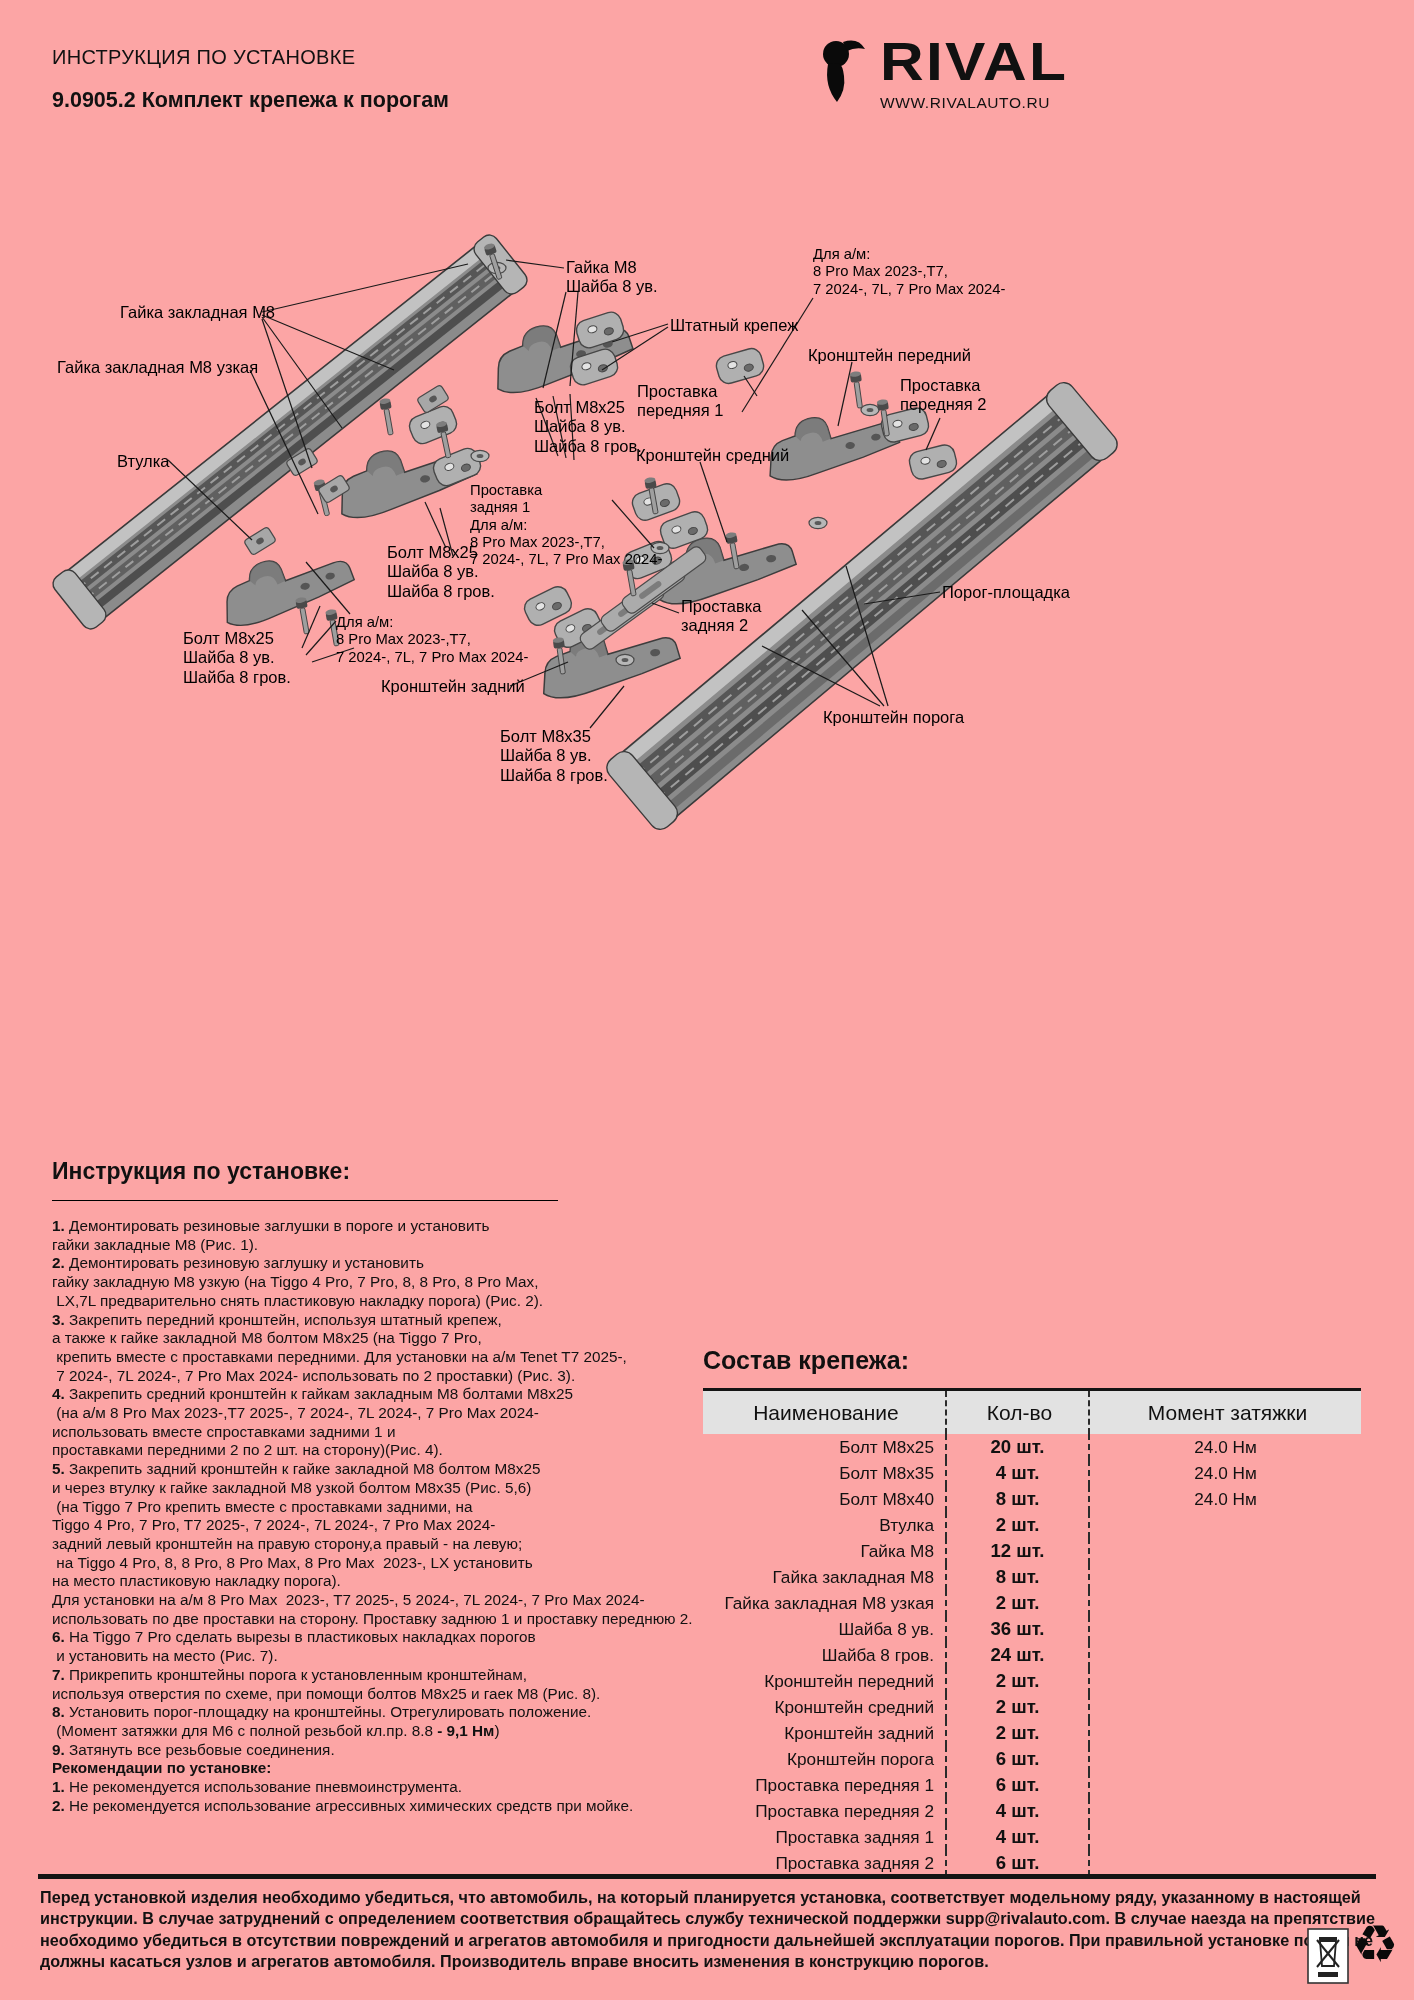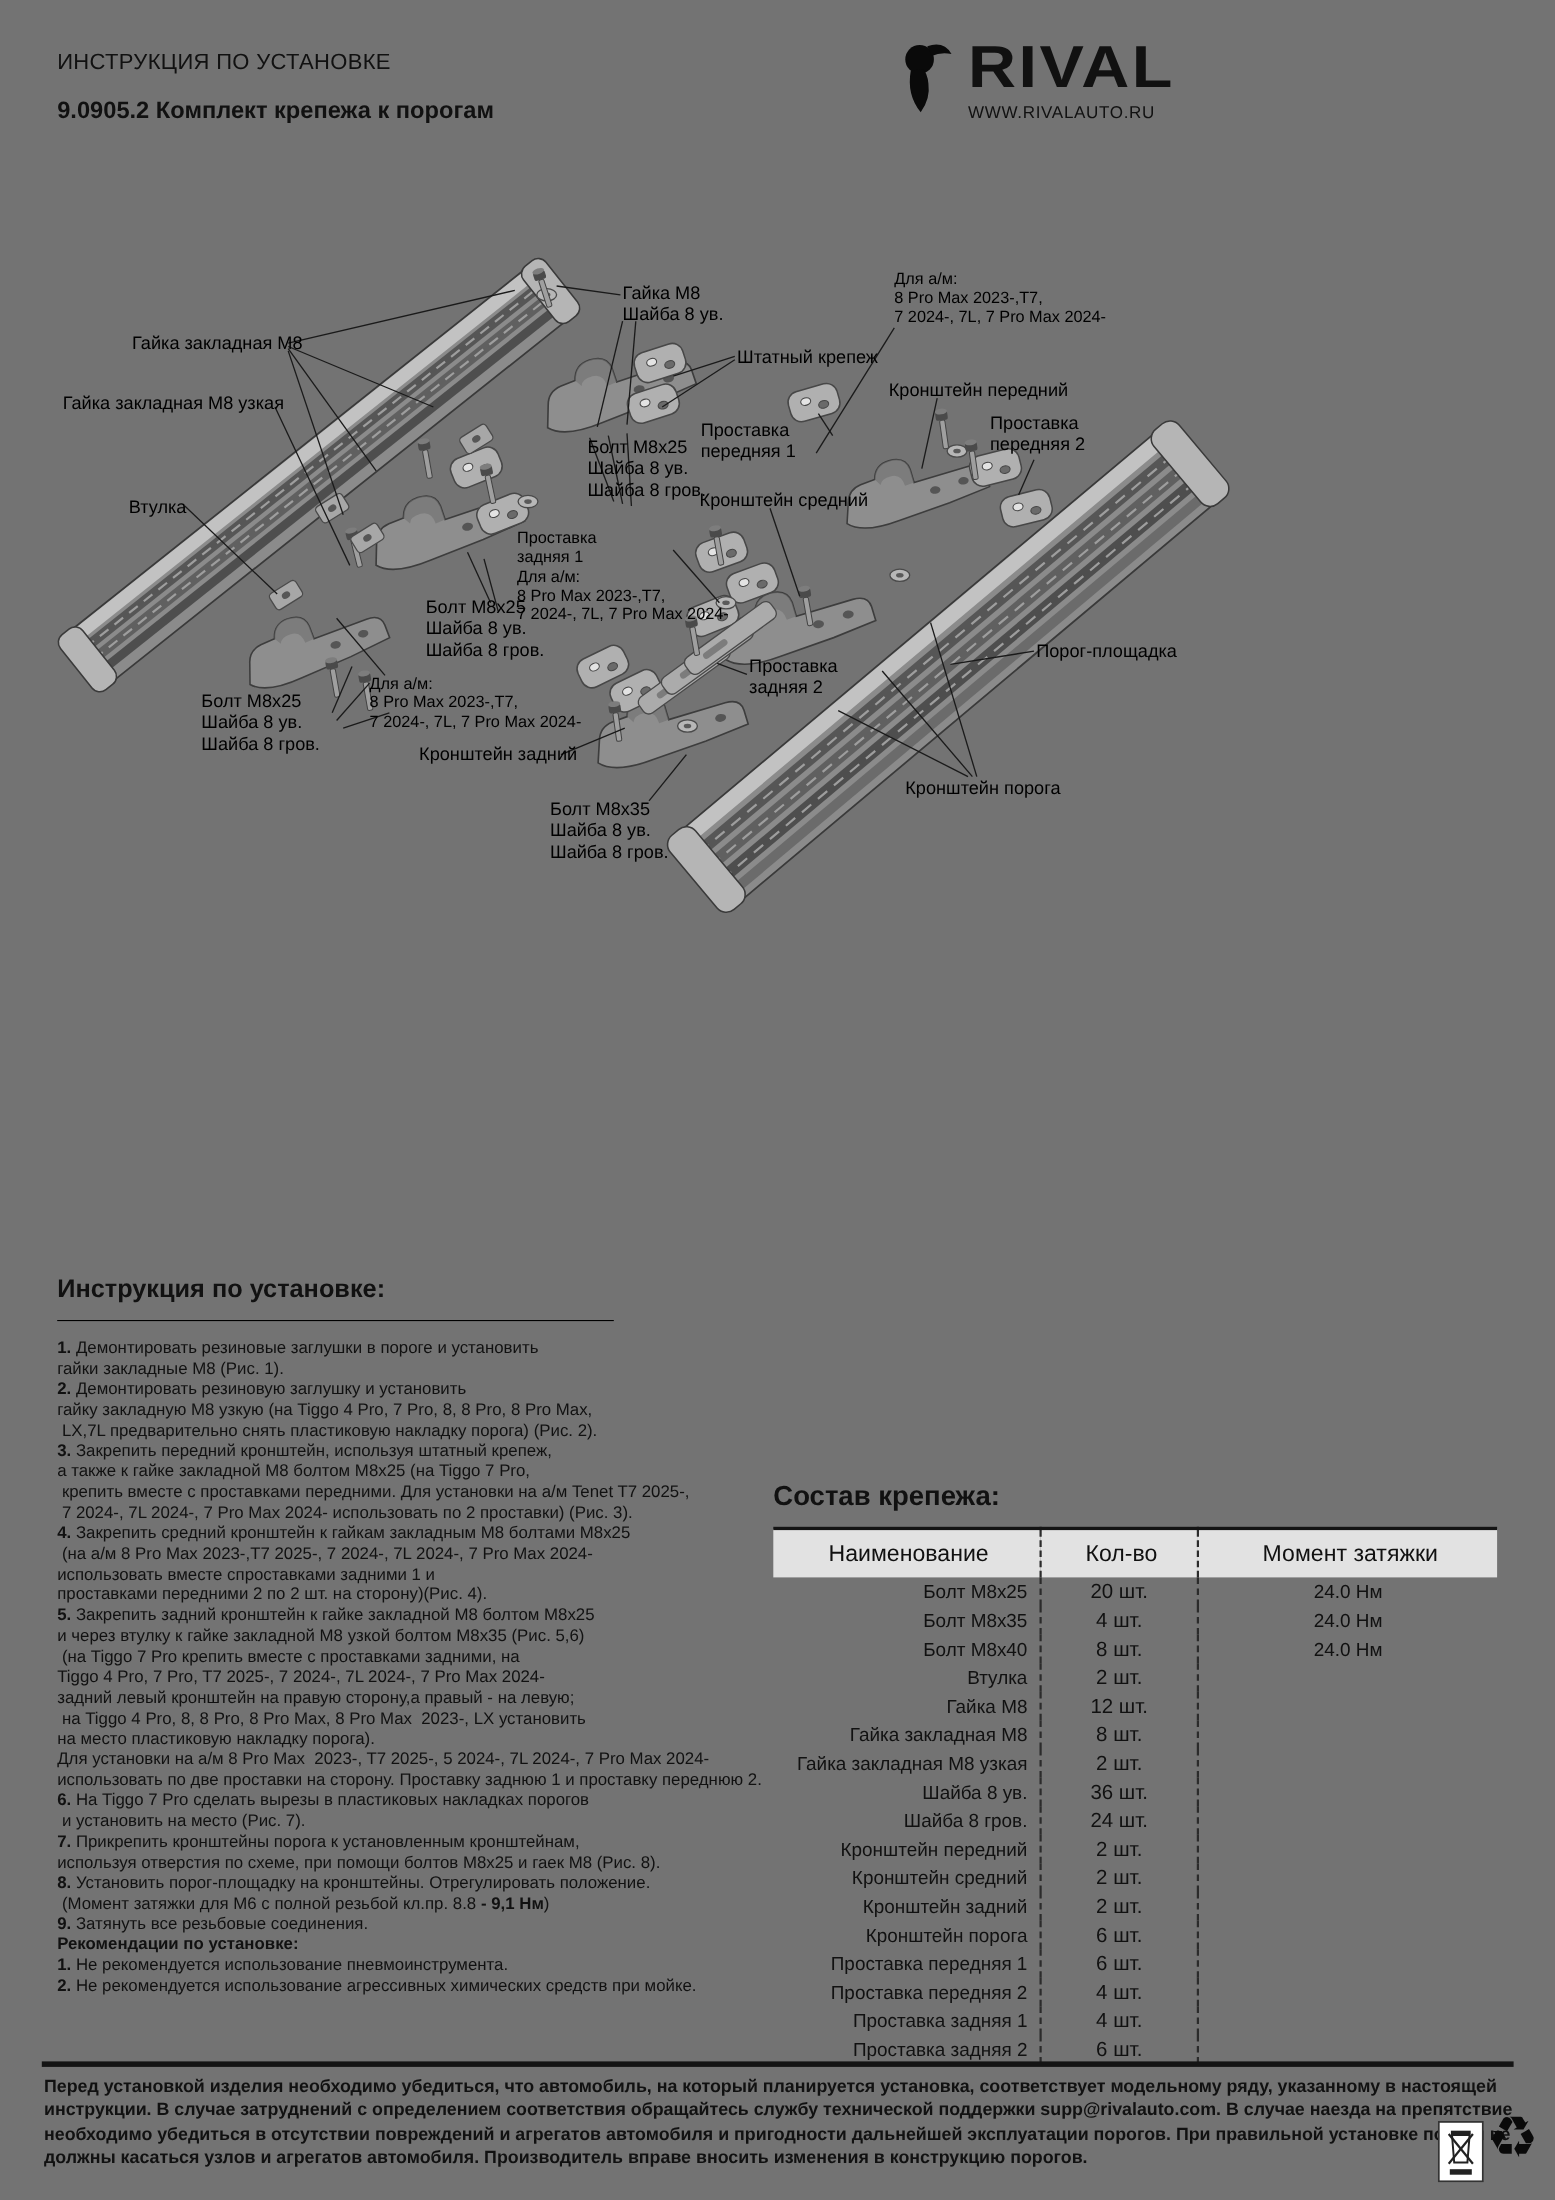--- a/index.html
+++ b/index.html
@@ -1,17 +1,17 @@
 <!DOCTYPE html>
 <html><head>
 <meta charset="utf-8">
 <style>
   html,body{margin:0;padding:0;background:#ffffff;}
   body{width:1414px;height:2000px;font-family:"Liberation Sans",sans-serif;color:#111;}
-  #page{position:relative;width:1414px;height:2000px;overflow:hidden;background:#737373;}
+  #page{position:relative;width:1414px;height:2000px;overflow:hidden;background:#fca5a5;}
 
   
   .hdr-line1{position:absolute;left:52px;top:46px;font-size:20px;letter-spacing:.3px;}
   .hdr-line2{position:absolute;left:52px;top:72px;font-size:21.5px;font-weight:bold;margin-top:16px;}
   .logo{position:absolute;left:816px;top:36px;width:260px;height:80px;}
   .logo .bird{position:absolute;left:0;top:2px;}
   .logo .brand{position:absolute;left:64px;top:-6px;font-size:54px;font-weight:bold;letter-spacing:2px;transform:scaleX(1.12);transform-origin:left;}
   .logo .site{position:absolute;left:64px;top:58px;font-size:15.5px;letter-spacing:.6px;}
 
   
@@ -29,21 +29,21 @@
   .parts{position:absolute;left:703px;top:1330px;width:660px;margin-top:16px;}
   .parts h2{margin:0 0 13px 0;font-size:25px;font-weight:bold;}
   .parts table{border-collapse:collapse;width:658px;border-top:3px solid #141414;table-layout:fixed;}
   .parts thead tr{background:#e2e2e2;}
   .parts th{font-weight:normal;font-size:21px;padding:10px 0 9px 4px;}
   .parts col.c-name{width:243px;} .parts col.c-qty{width:143px;} .parts col.c-trq{width:272px;}
   .parts th.qh,.parts td.qty{border-left:2px dashed #2b2b2b;}
   .parts th.th,.parts td.trq{border-left:2px dashed #2b2b2b;}
   .parts td{height:26px;font-size:17.2px;padding:0;}
   .parts td.name{text-align:right;padding-right:11px;}
-  .parts td.qty{text-align:center;font-size:18.6px;}
+  .parts td.qty{text-align:center;font-size:18.6px;font-weight:bold;}
   .parts td.trq{text-align:center;}
 
   
   .footrule{position:absolute;left:38px;top:1874px;width:1338px;height:5px;background:#141414;}
   .warning{position:absolute;left:40px;top:1887px;width:1336px;font-weight:bold;font-size:16.2px;line-height:21.4px;}
   .rtext{position:absolute;left:758px;top:1928px;width:534px;font-family:"Liberation Serif",serif;font-size:13px;line-height:17.5px;color:#222;border:1px solid #aaa;padding:5px 8px;text-align:center;}
   .bin{position:absolute;left:1307px;top:1928px;}
   .recy{position:absolute;left:1352px;top:1918px;font-family:"DejaVu Sans",sans-serif;font-size:52px;color:#0a0a0a;line-height:1;}
 </style>
 </head>

